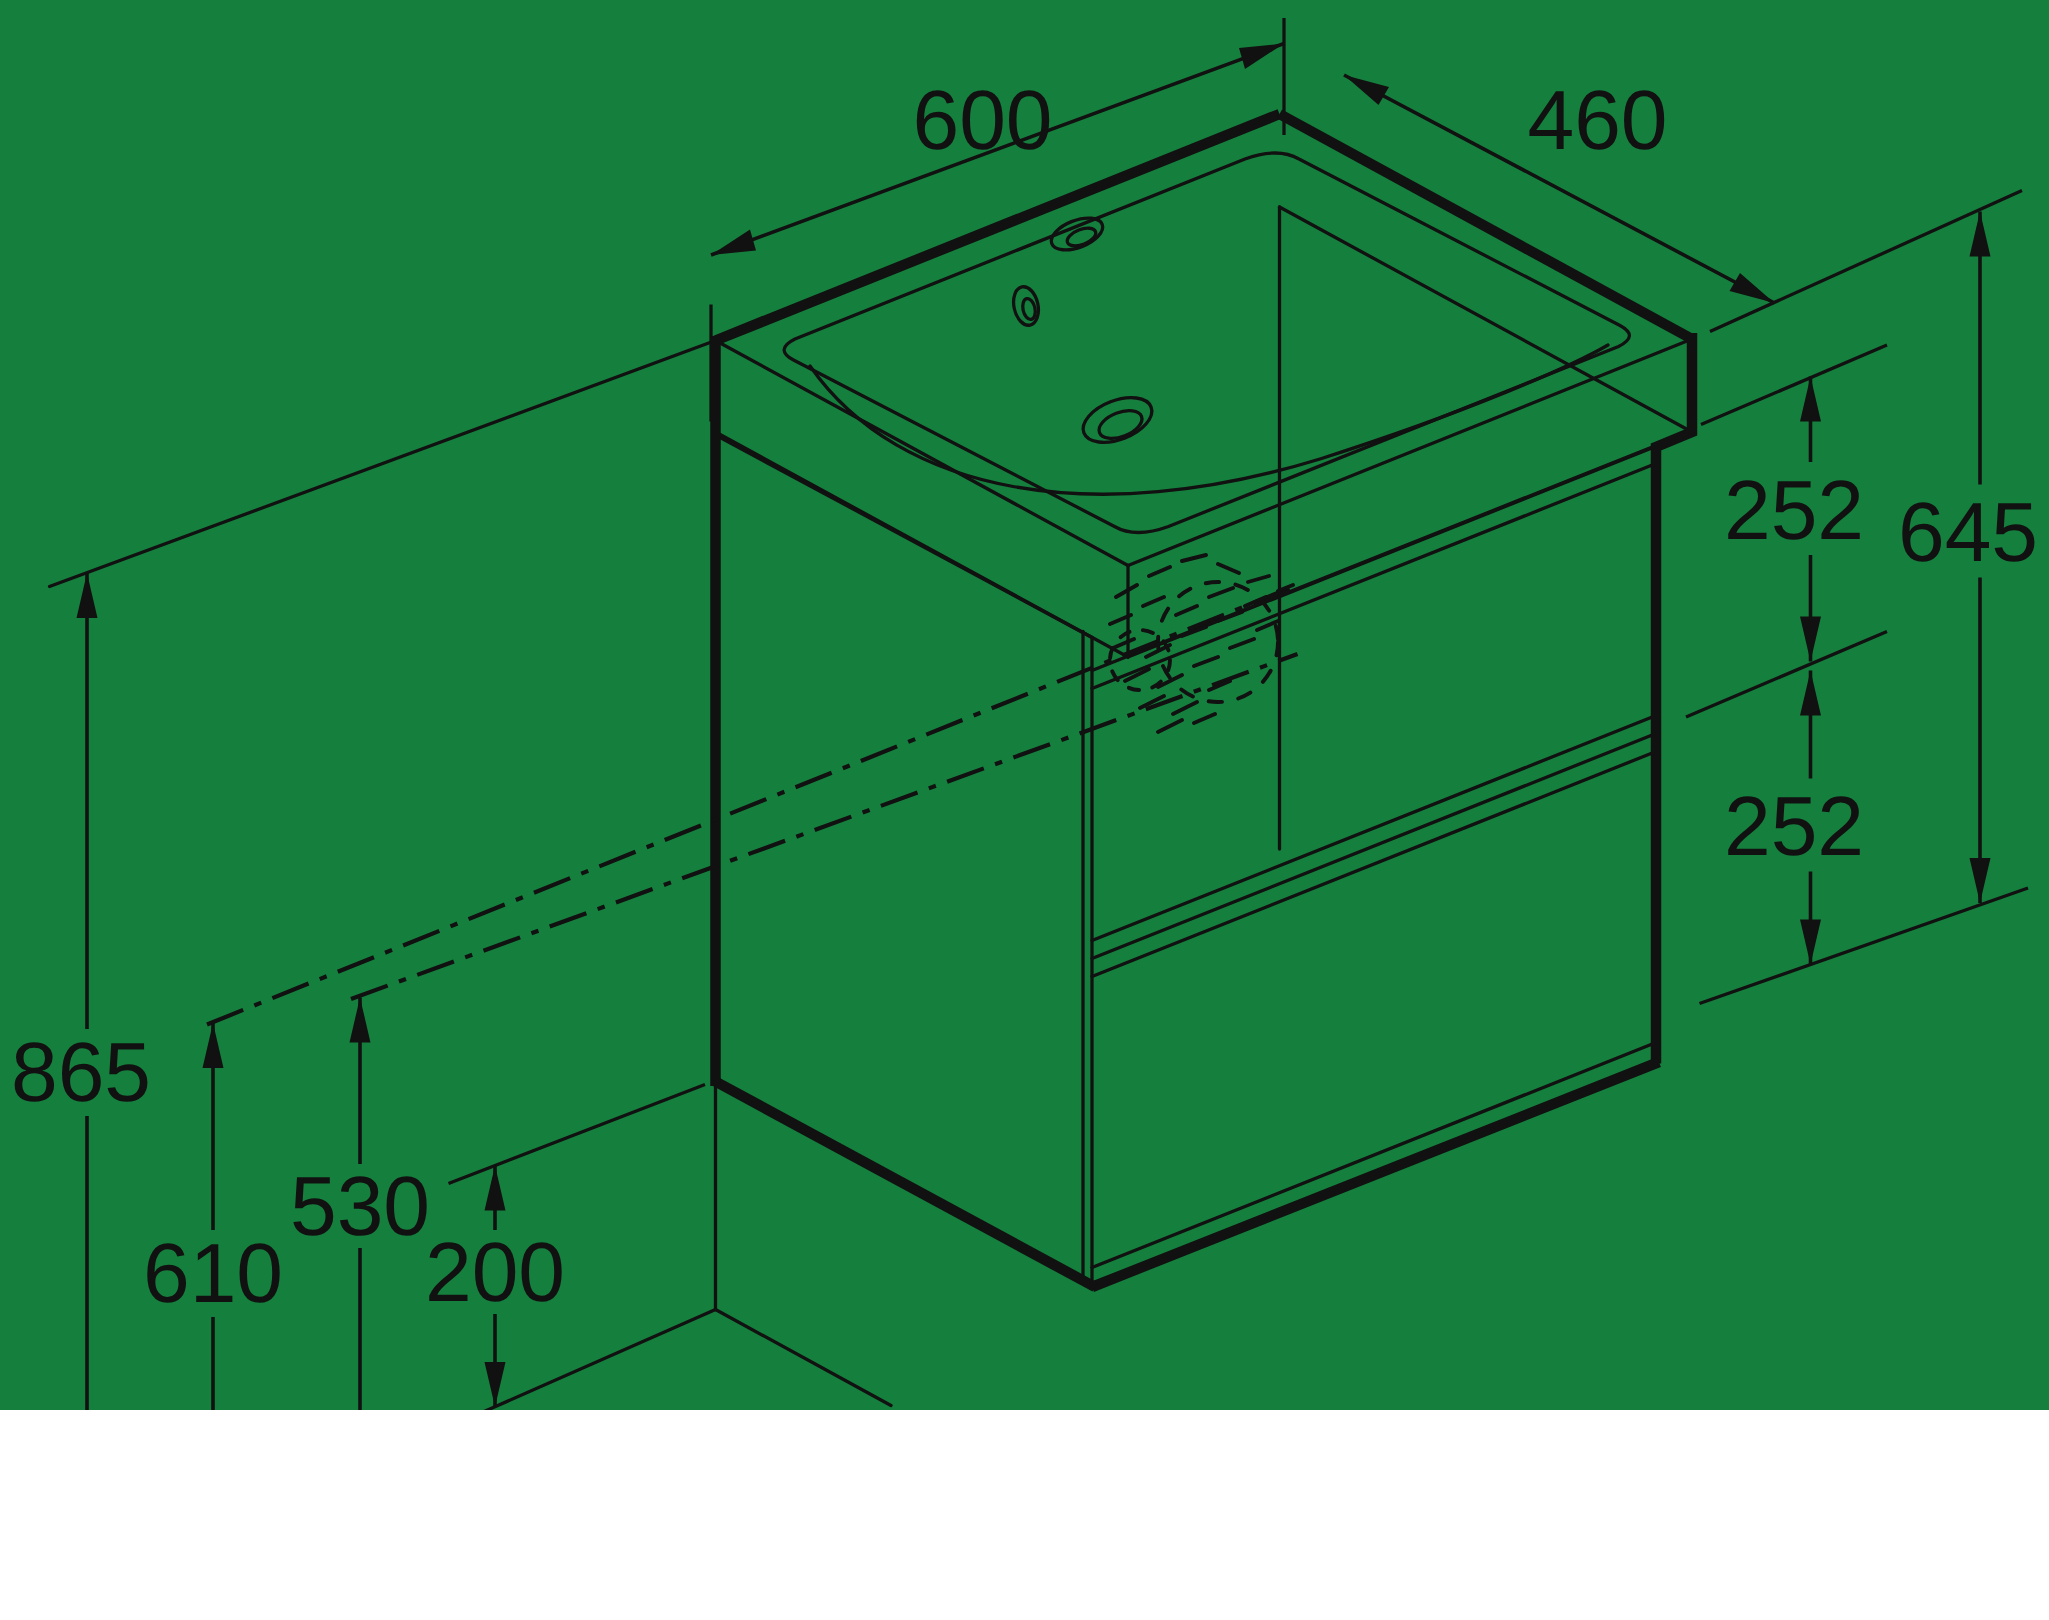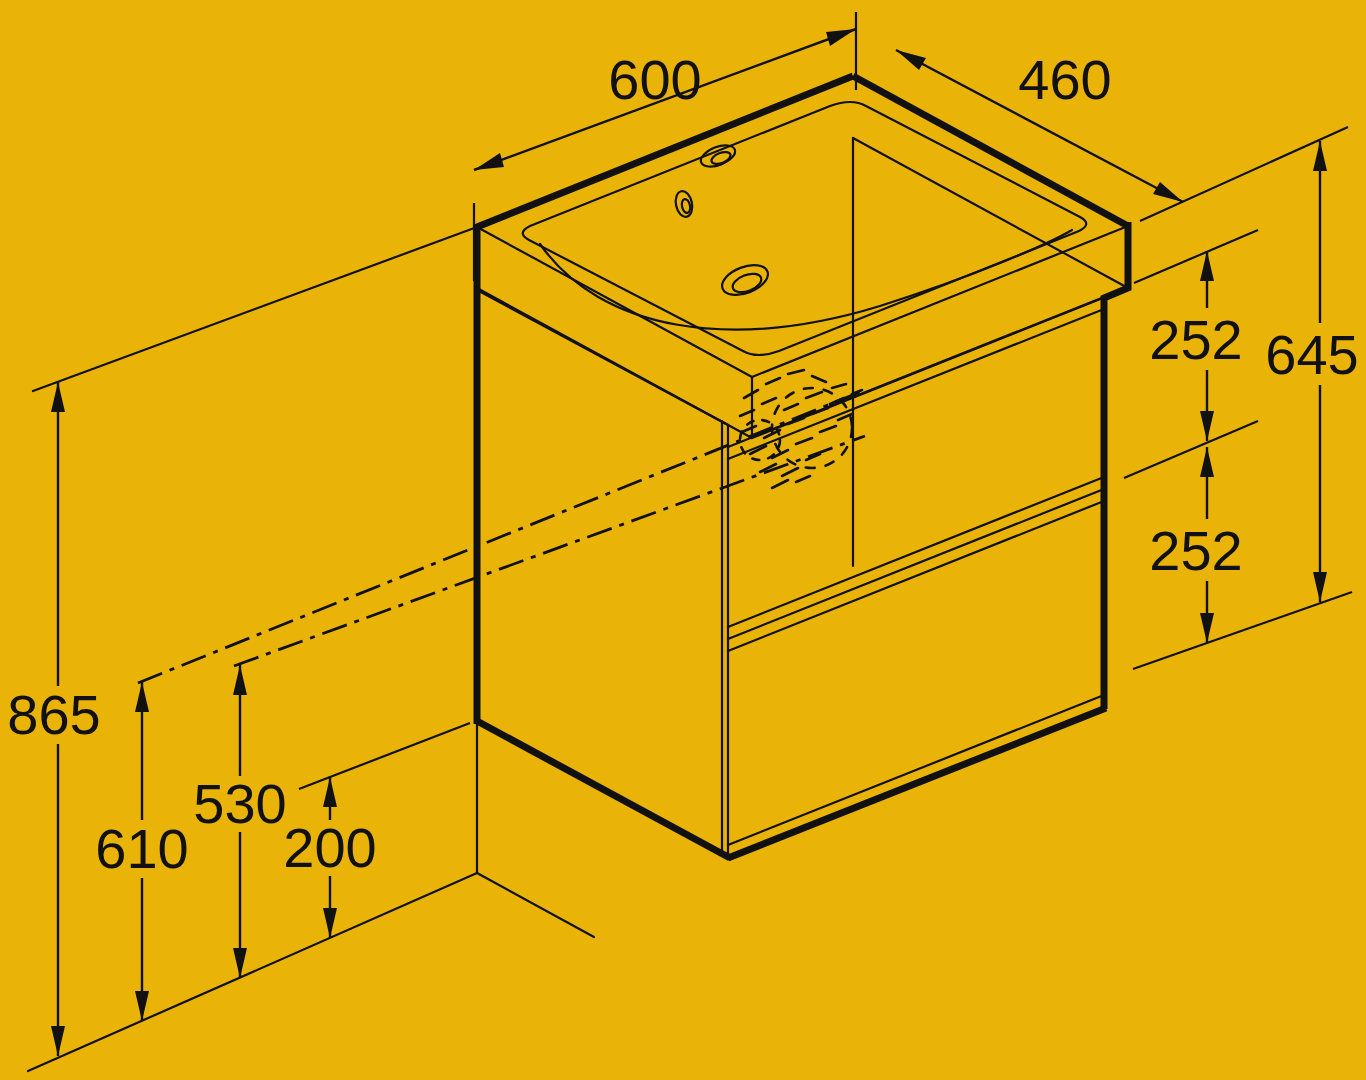--- a/index.html
+++ b/index.html
@@ -1,19 +1,19 @@
 <!DOCTYPE html>
 <html><head>
 <meta charset="utf-8">
 <style>
   html,body{margin:0;padding:0;background:#ffffff;}
   .canvas{
     position:relative;
-    width:1366px;height:1080px;
-    background:#eab308;
+    width:1366px;height:940px;
+    background:#15803d;
     font-family:"Liberation Sans", sans-serif;
     overflow:hidden;
   }
   svg{display:block}
   .thin{stroke:#111;stroke-width:2.2;fill:none;stroke-linecap:round}
   .bold{stroke:#111;stroke-width:7;fill:none;stroke-linecap:butt;stroke-linejoin:miter}
   .dim{stroke:#111;stroke-width:2.4;fill:none;stroke-linecap:butt}
   .ext{stroke:#111;stroke-width:2.2;fill:none;stroke-linecap:butt}
   .head{fill:#111;stroke:none}
   .hatch{stroke:#111;stroke-width:2.6;fill:none;stroke-linecap:round}

